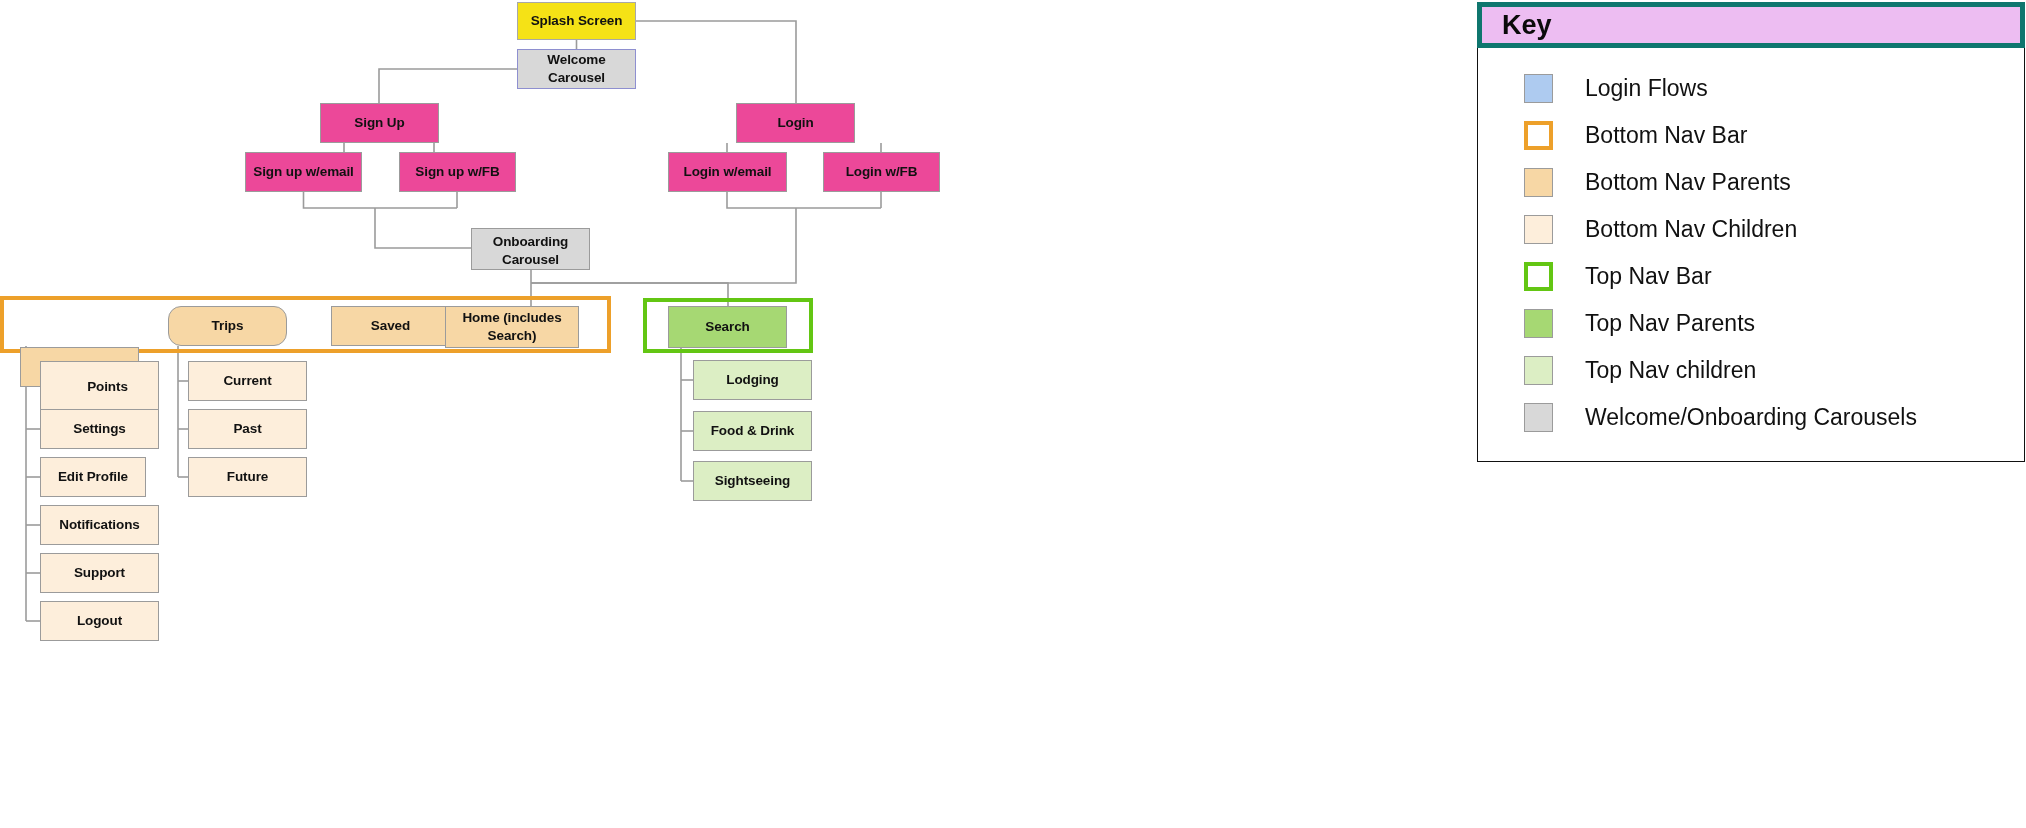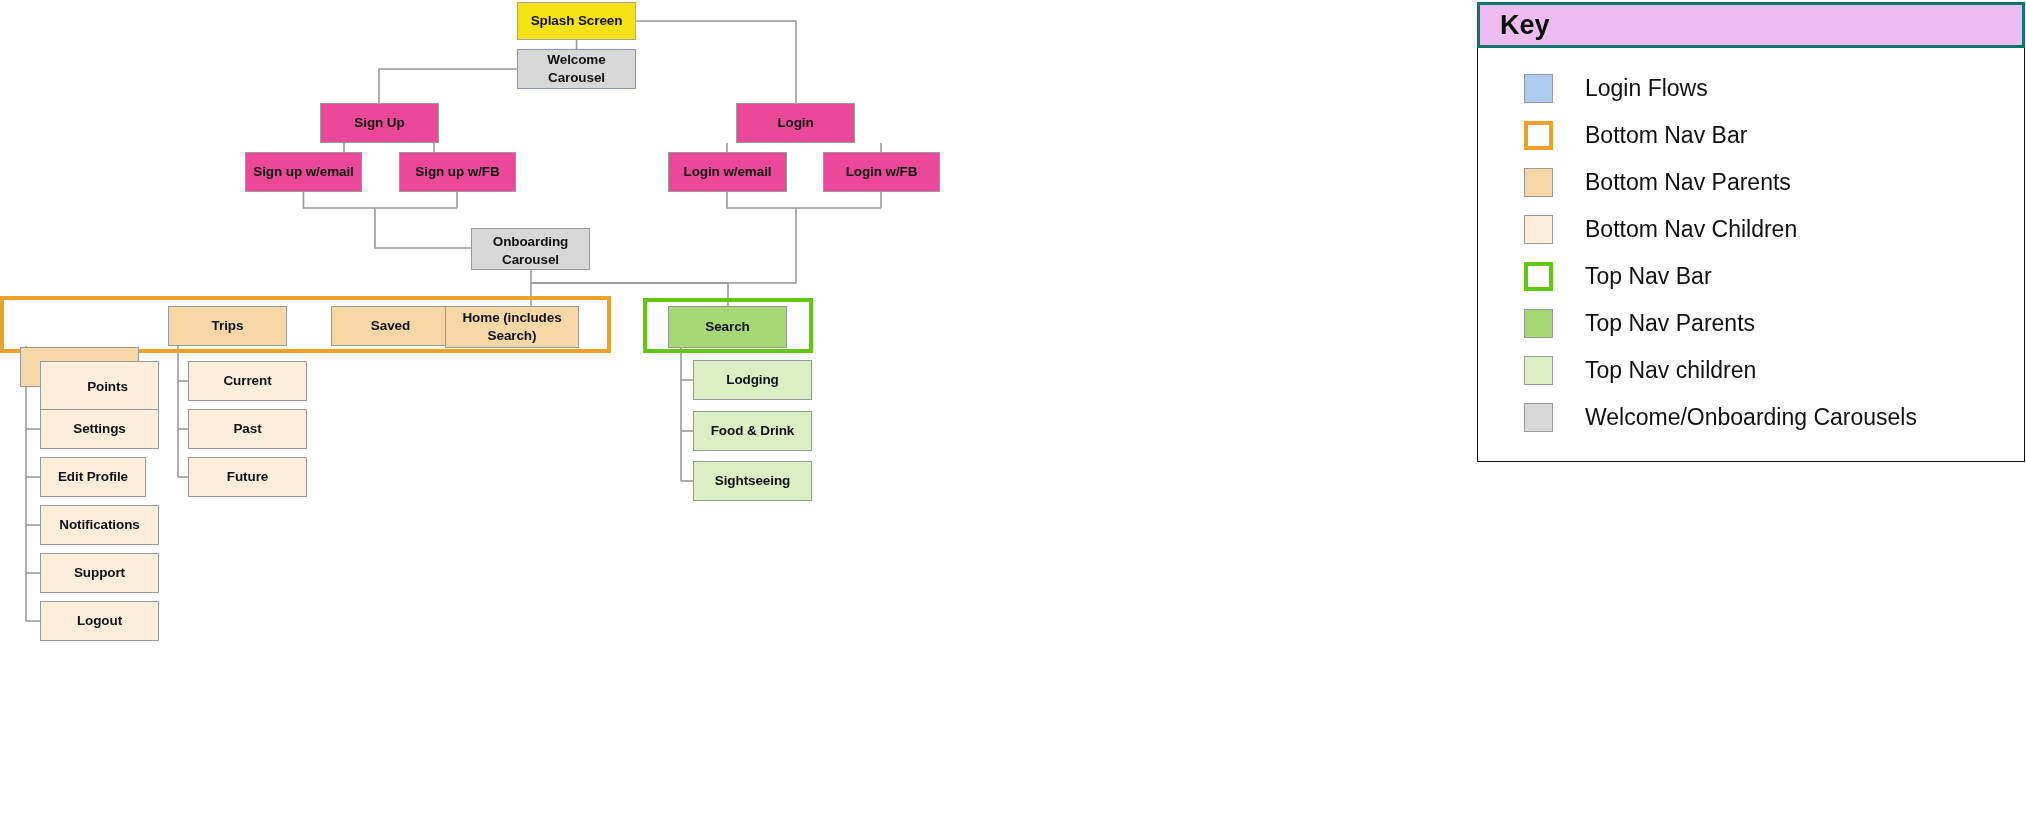--- a/index.html
+++ b/index.html
@@ -80,21 +80,21 @@
     position: absolute;
     left: 1477px;
     top: 2px;
     width: 548px;
     z-index: 5;
   }
   #key-header {
     box-sizing: border-box;
     height: 46px;
     background: #edbdf2;
-    border: 3px solid #0f766e;
+    border: 5px solid #0f766e;
     display: flex;
     align-items: center;
     padding-left: 20px;
     font-size: 27px;
     font-weight: bold;
     color: #0b0b0b;
   }
   #key-body {
     box-sizing: border-box;
     border: 1.6px solid #111111;
@@ -200,21 +200,21 @@
       </div>
       <div class="node n-login" style="left: 823px; top: 152px; width: 117px; height: 40px;">
         <span>Login w/FB</span>
       </div>
       <div class="node n-carousel2" style="left: 471px; top: 228px; width: 119px; height: 42px; align-items: flex-end;">
         <span>Onboarding<br>Carousel</span>
       </div>
       <div class="node n-bnparent" style="left: 20px; top: 306px; width: 119px; height: 40px; margin-top: 41px;">
         <span>Profile</span>
       </div>
-      <div class="node n-bnparent" style="left: 168px; top: 306px; width: 119px; height: 40px;">
+      <div class="node n-bnparent" style="left: 168px; top: 306px; width: 119px; height: 40px; border-radius: 13px;">
         <span>Trips</span>
       </div>
       <div class="node n-bnparent" style="left: 331px; top: 306px; width: 119px; height: 40px;">
         <span>Saved</span>
       </div>
       <div class="node n-bnparent" style="left: 445px; top: 306px; width: 134px; height: 42px;">
         <span>Home (includes<br>Search)</span>
       </div>
       <div class="node n-tnparent" style="left: 668px; top: 306px; width: 119px; height: 42px;">
         <span>Search</span>

